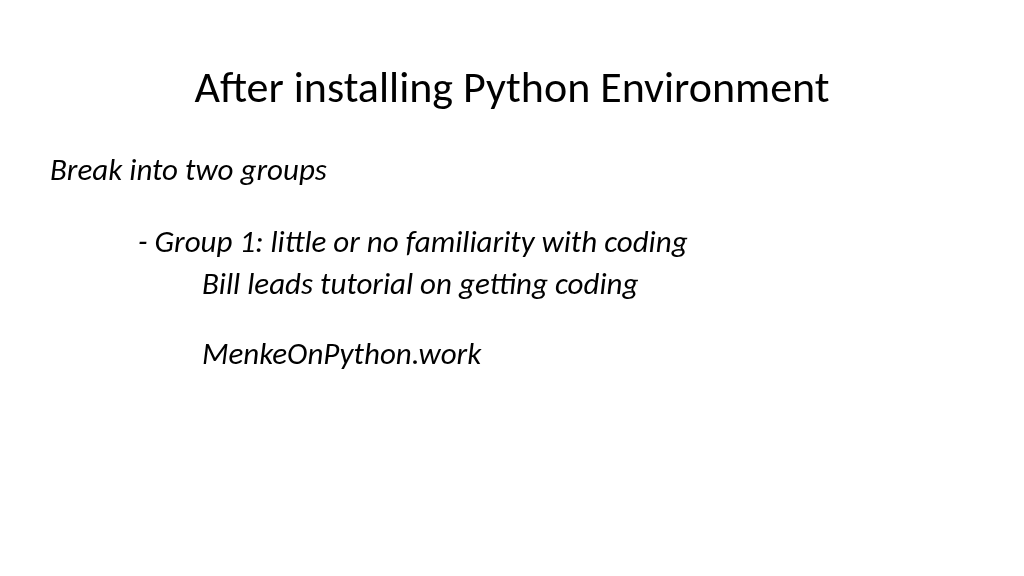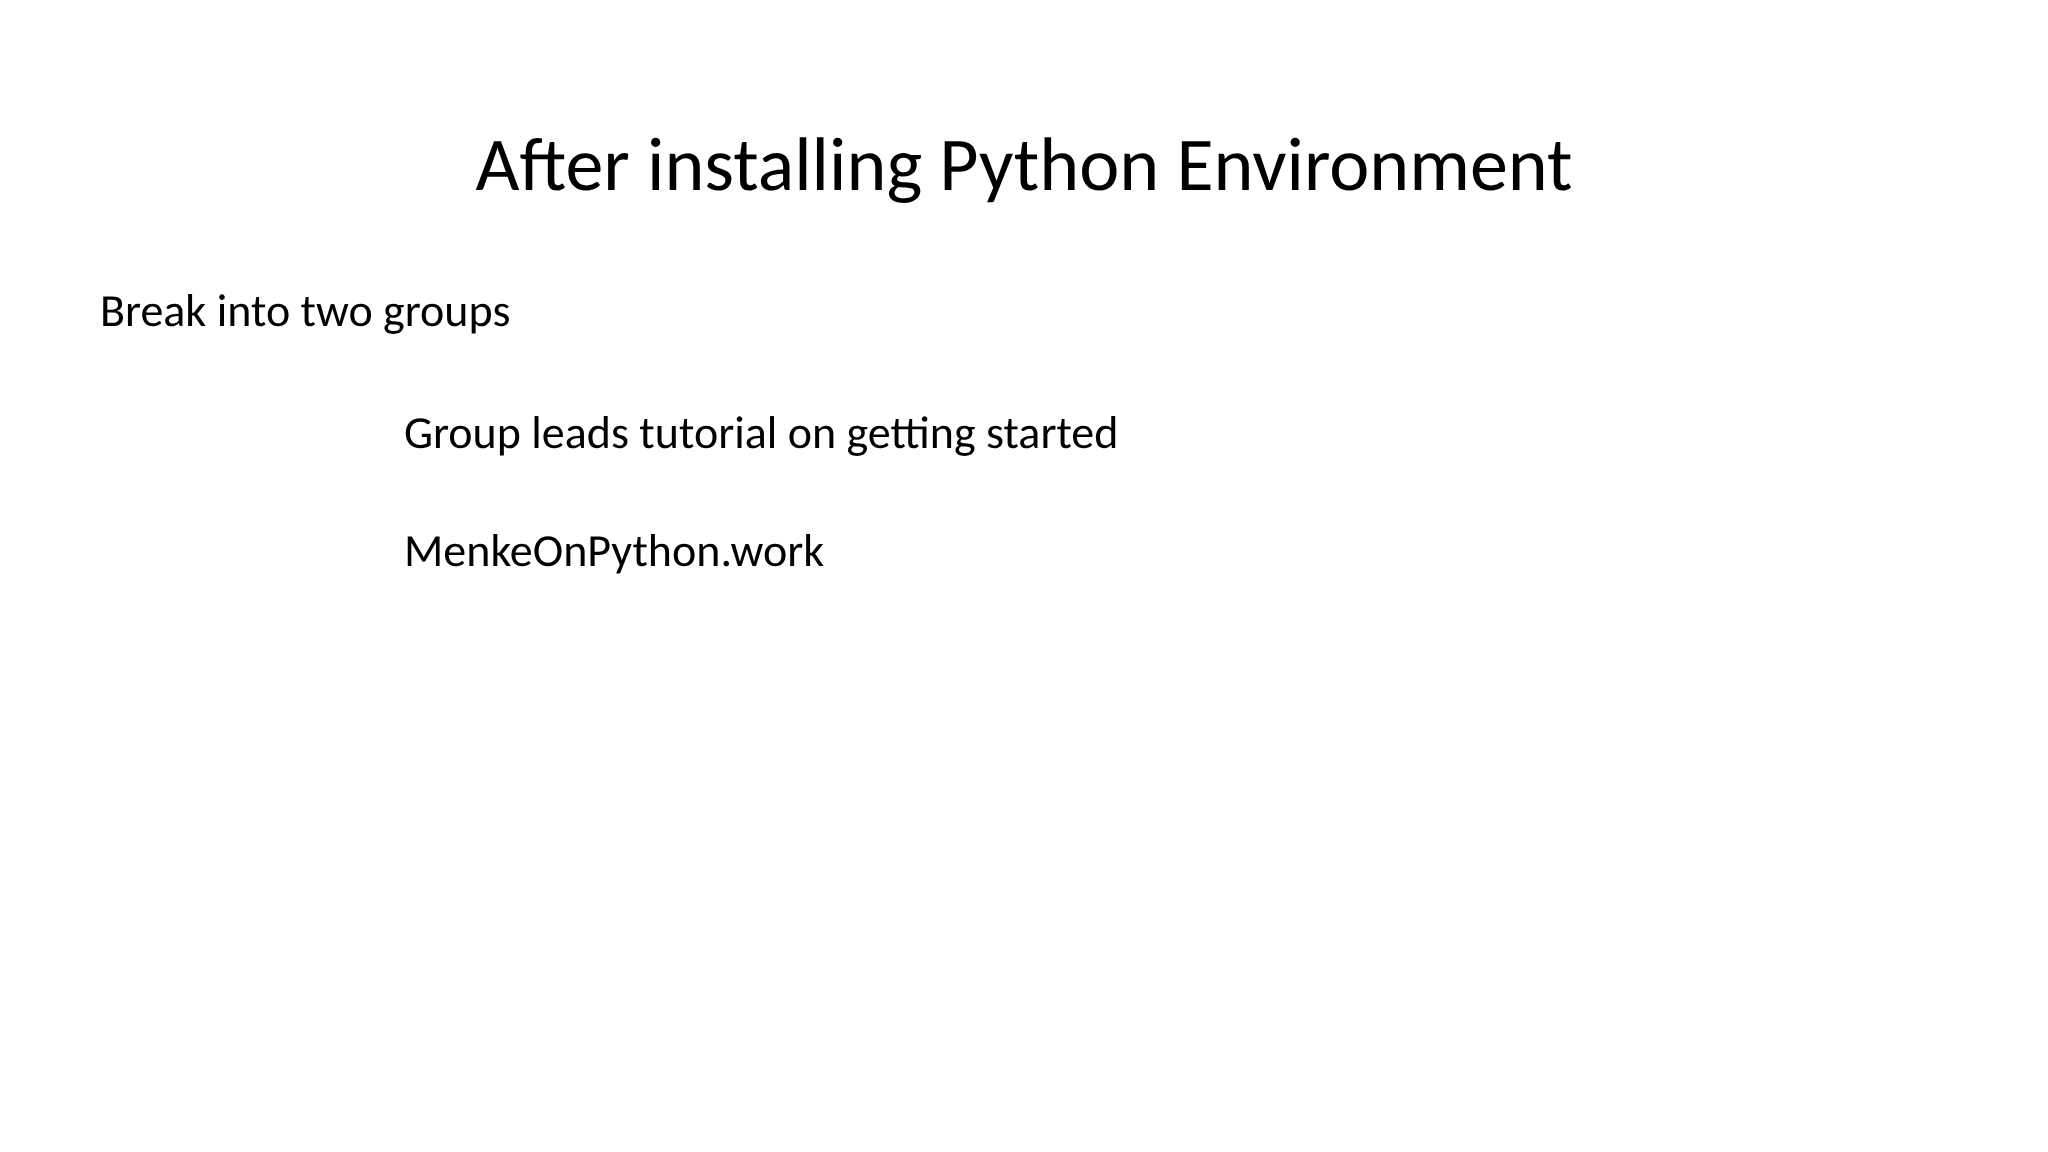--- a/index.html
+++ b/index.html
@@ -15,30 +15,31 @@
       color: #000000;
       overflow: hidden;
     }
     .slide {
       width: 100%;
       height: 100%;
       padding: 60px 50px 50px 50px;
       position: relative;
     }
     .title {
-      font-size: 38px;
+      font-size: 44px;
       font-weight: 400;
       text-align: center;
       margin-bottom: 35px;
       color: #000000;
     }
     .content {
-      font-size: 23px;
+      font-size: 31px;
       line-height: 1.35;
       color: #000000;
+      font-style: italic;
     }
     .intro-line {
       margin-bottom: 30px;
     }
     .group-block {
       margin-left: 88px;
       margin-bottom: 28px;
     }
     .group-header {
       display: block;
@@ -52,19 +53,20 @@
     }
   </style>
 </head>
 <body>
 
 <div class="slide">
   <h1 class="title">After installing Python Environment</h1>
   <div class="content">
     <div class="intro-line">Break into two groups</div>
     <div class="group-block">
-      <span class="group-detail">Group leads tutorial on getting started</span>
+      <span class="group-header">- Group 1:  little or no familiarity with coding</span>
+      <span class="group-detail">Bill leads tutorial on getting coding</span>
     </div>
     <div class="group-block">
       <span class="group-detail">MenkeOnPython.work</span>
     </div>
   </div>
 </div>
 
 </body></html>

